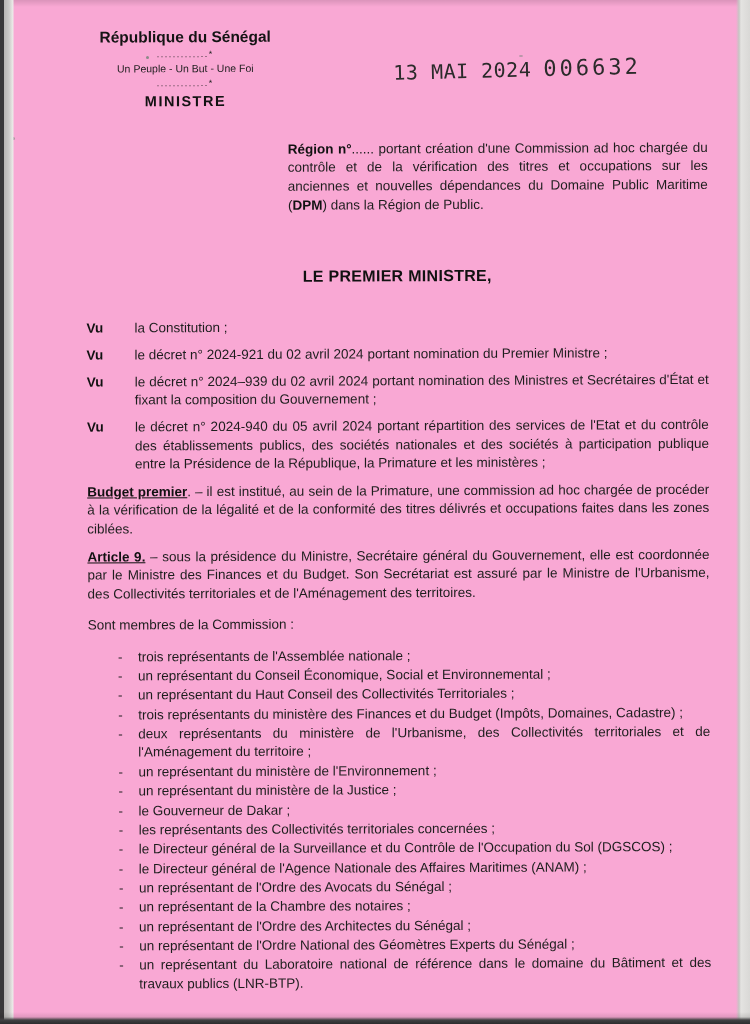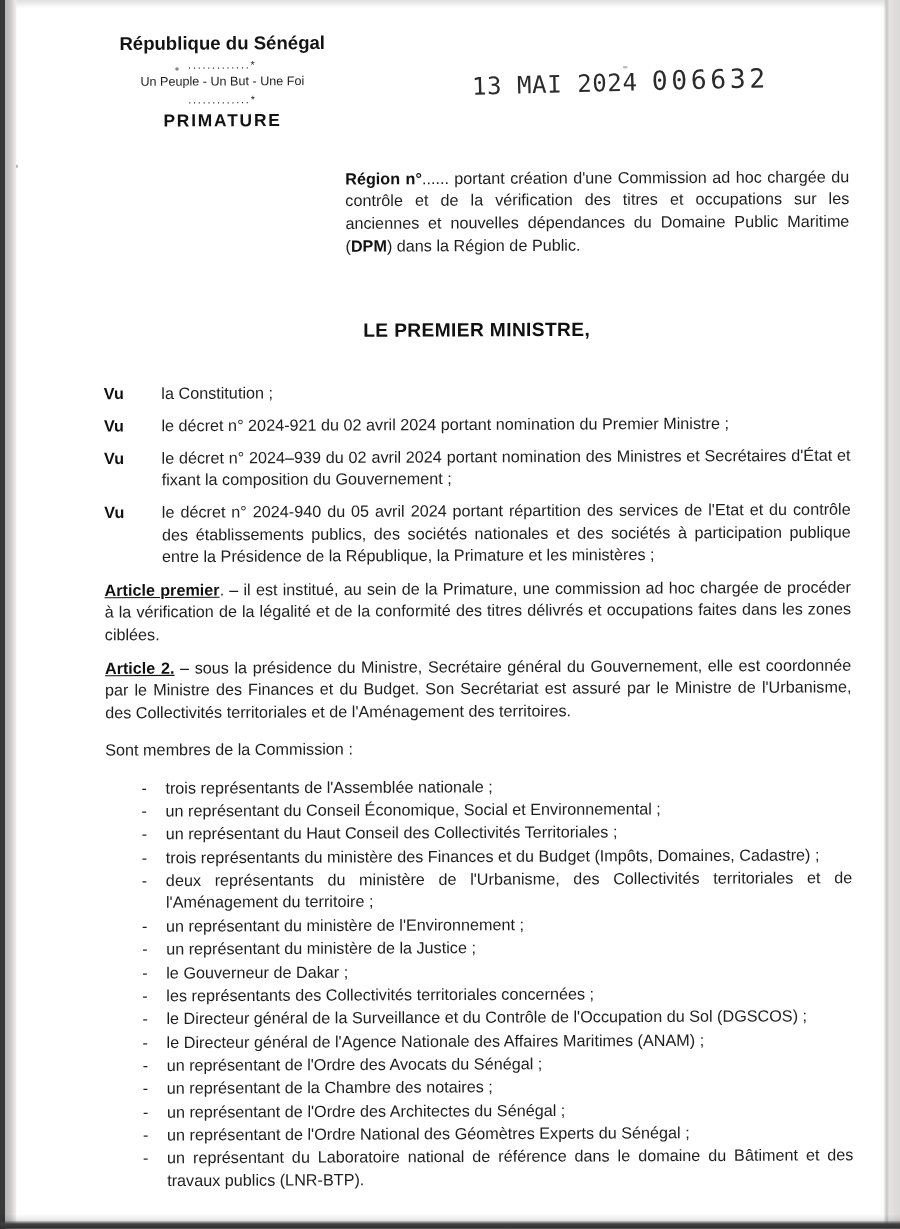--- a/index.html
+++ b/index.html
@@ -4,21 +4,21 @@
 <style>
   html, body {
     margin: 0; padding: 0;
     width: 750px; height: 1024px;
     overflow: hidden;
     background: #eceae7;
     font-family: "Liberation Sans", sans-serif;
   }
   .scan {
     position: absolute; inset: 0;
-    background: #ffffff;
+    background: #f9a8d4;
   }
   
   .edge-left {
     position: absolute; left: 0; top: 0; bottom: 0; width: 14px; z-index: 6;
     background: linear-gradient(to right, #39393a 0, #39393a 4px, #b7b6b4 4px, #cbcac8 9px, #edecea 13px, rgba(237,236,234,0) 14px);
   }
   .edge-right {
     position: absolute; right: 0; top: 0; bottom: 0; width: 14px; z-index: 6;
     background: linear-gradient(to left, #d9d8d6 0, #e4e3e1 9px, #c6c5c3 11px, rgba(255,255,255,0) 14px);
   }
@@ -91,21 +91,21 @@
 
 <div class="scan">
 
   <div class="page doc-text">
 
     <div class="letterhead">
       <div class="republic">République du Sénégal</div>
       <div class="sep-dots">.............*</div>
       <div class="motto">Un Peuple - Un But - Une Foi</div>
       <div class="sep-dots">.............*</div>
-      <div class="office">PRIMATURE</div>
+      <div class="office">MINISTRE</div>
     </div>
 
     <div class="stamp"><span class="stamp-date">13 MAI 2024</span><span class="stamp-number">006632</span></div>
 
     <p class="subject"><b>Région n°</b><span>......</span><span> portant création d'une Commission ad hoc chargée du contrôle et de la vérification des titres et occupations sur les anciennes et nouvelles dépendances du Domaine Public Maritime (</span><b>DPM</b><span>) dans la Région de Public.</span></p>
 
     <h1 class="pm-title">LE PREMIER MINISTRE,</h1>
 
     <div class="vu-section">
       <div class="vu-row">
@@ -119,23 +119,23 @@
       <div class="vu-row">
         <span class="vu-label">Vu</span>
         <span class="vu-text">le décret n° 2024–939 du 02 avril 2024 portant nomination des Ministres et Secrétaires d'État et fixant la composition du Gouvernement ;</span>
       </div>
       <div class="vu-row">
         <span class="vu-label">Vu</span>
         <span class="vu-text">le décret n° 2024-940 du 05 avril 2024 portant répartition des services de l'Etat et du contrôle des établissements publics, des sociétés nationales et des sociétés à participation publique entre la Présidence de la République, la Primature et les ministères ;</span>
       </div>
     </div>
 
-    <p class="article"><span class="art-label">Article premier</span><span>. – </span><span>il est institué, au sein de la Primature, une commission ad hoc chargée de procéder à la vérification de la légalité et de la conformité des titres délivrés et occupations faites dans les zones ciblées.</span></p>
+    <p class="article"><span class="art-label">Budget premier</span><span>. – </span><span>il est institué, au sein de la Primature, une commission ad hoc chargée de procéder à la vérification de la légalité et de la conformité des titres délivrés et occupations faites dans les zones ciblées.</span></p>
 
-    <p class="article"><span class="art-label">Article 2.</span><span> – </span><span>sous la présidence du Ministre, Secrétaire général du Gouvernement, elle est coordonnée par le Ministre des Finances et du Budget. Son Secrétariat est assuré par le Ministre de l'Urbanisme, des Collectivités territoriales et de l'Aménagement des territoires.</span></p>
+    <p class="article"><span class="art-label">Article 9.</span><span> – </span><span>sous la présidence du Ministre, Secrétaire général du Gouvernement, elle est coordonnée par le Ministre des Finances et du Budget. Son Secrétariat est assuré par le Ministre de l'Urbanisme, des Collectivités territoriales et de l'Aménagement des territoires.</span></p>
 
     <p class="members-intro">Sont membres de la Commission :</p>
 
     <ul class="members">
       <li class="member"><span class="dash">-</span><span>trois représentants de l'Assemblée nationale ;</span></li>
       <li class="member"><span class="dash">-</span><span>un représentant du Conseil Économique, Social et Environnemental ;</span></li>
       <li class="member"><span class="dash">-</span><span>un représentant du Haut Conseil des Collectivités Territoriales ;</span></li>
       <li class="member"><span class="dash">-</span><span>trois représentants du ministère des Finances et du Budget (Impôts, Domaines, Cadastre) ;</span></li>
       <li class="member"><span class="dash">-</span><span>deux représentants du ministère de l'Urbanisme, des Collectivités territoriales et de l'Aménagement du territoire ;</span></li>
       <li class="member"><span class="dash">-</span><span>un représentant du ministère de l'Environnement ;</span></li>

